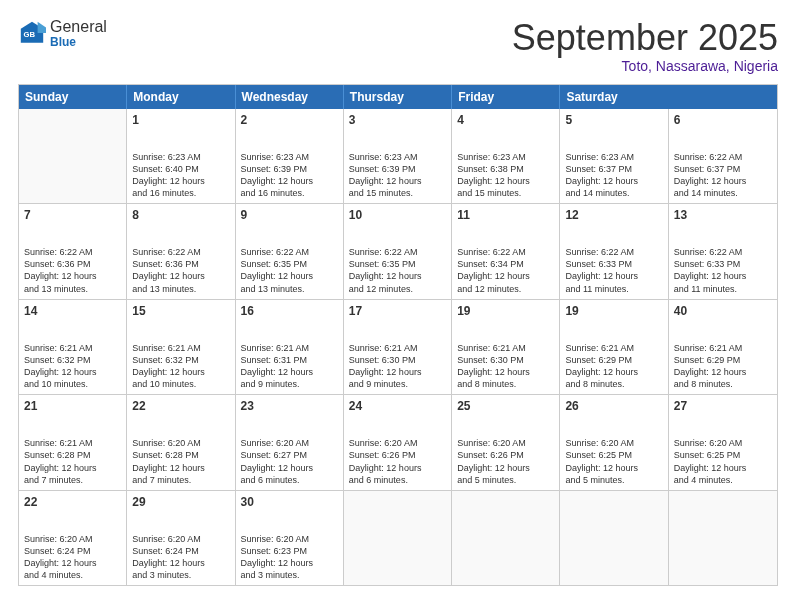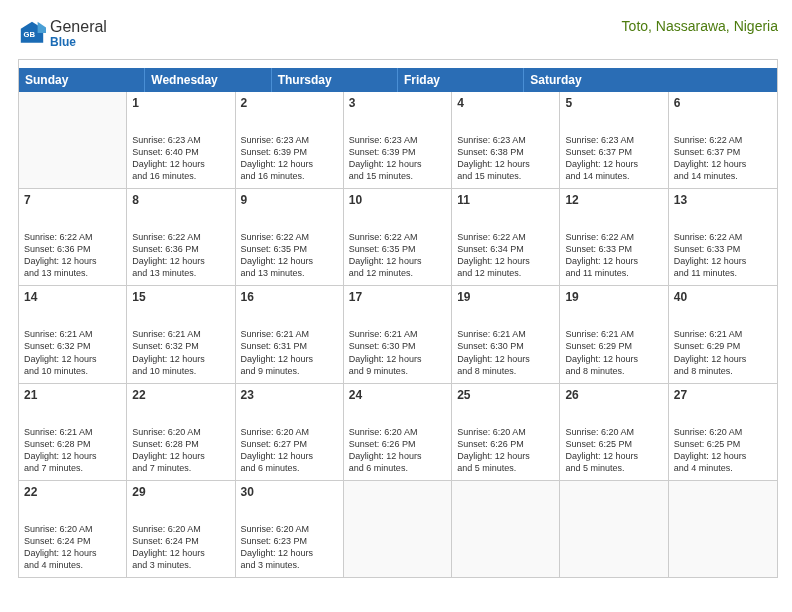--- a/index.html
+++ b/index.html
@@ -36,33 +36,32 @@
       text-align: right;
     }
     .month-title {
       font-size: 36px;
       font-weight: normal;
       color: #333;
       line-height: 1.1;
     }
     .subtitle {
       font-size: 14px;
-      color: #4d7c0f;
+      color: #4c1d95;
     }
     .calendar {
       flex: 1;
       display: flex;
       flex-direction: column;
       border: 1px solid #ccc;
     }
     .cal-header {
       display: grid;
-      grid-template-columns: repeat(6, 1fr);
+      grid-template-columns: repeat(7, 1fr);
       background: #2a6db5;
-      margin-top: 8px;
     }
     .cal-header-cell {
       color: #fff;
       font-size: 12px;
       font-weight: bold;
       padding: 5px 6px;
       text-align: left;
       border-right: 1px solid #4a8fd5;
     }
     .cal-header-cell:last-child { border-right: none; }
@@ -113,27 +112,29 @@
         <polygon points="20,4 36,14 36,34 20,34 4,34 4,14" fill="#1a6bb5"></polygon>
         <polygon points="28,4 40,12 40,20 28,20" fill="#4a9fd5"></polygon>
         <text x="8" y="26" font-size="11" font-weight="bold" fill="white" font-family="Arial">GB</text>
       </svg>
       <div>
         <div style="font-size:16px;font-weight:normal;color:#333;line-height:1.1">General</div>
         <div style="font-size:12px;font-weight:bold;color:#1a6bb5;line-height:1.1">Blue</div>
       </div>
     </div>
     <div class="title-block">
+      <div class="month-title">September 2025</div>
       <div class="subtitle">Toto, Nassarawa, Nigeria</div>
     </div>
   </div>
 
   <div class="calendar">
     <div class="cal-header">
     <div class="cal-header-cell">Sunday</div>
+        <div class="cal-header-cell">Monday</div>
         <div class="cal-header-cell">Wednesday</div>
         <div class="cal-header-cell">Thursday</div>
         <div class="cal-header-cell">Friday</div>
         <div class="cal-header-cell">Saturday</div>
       </div>
     <div class="cal-body">
     <div class="cal-row">
           <div class="cal-cell empty"></div>
           <div class="cal-cell">
             <span class="day-num">1</span>

